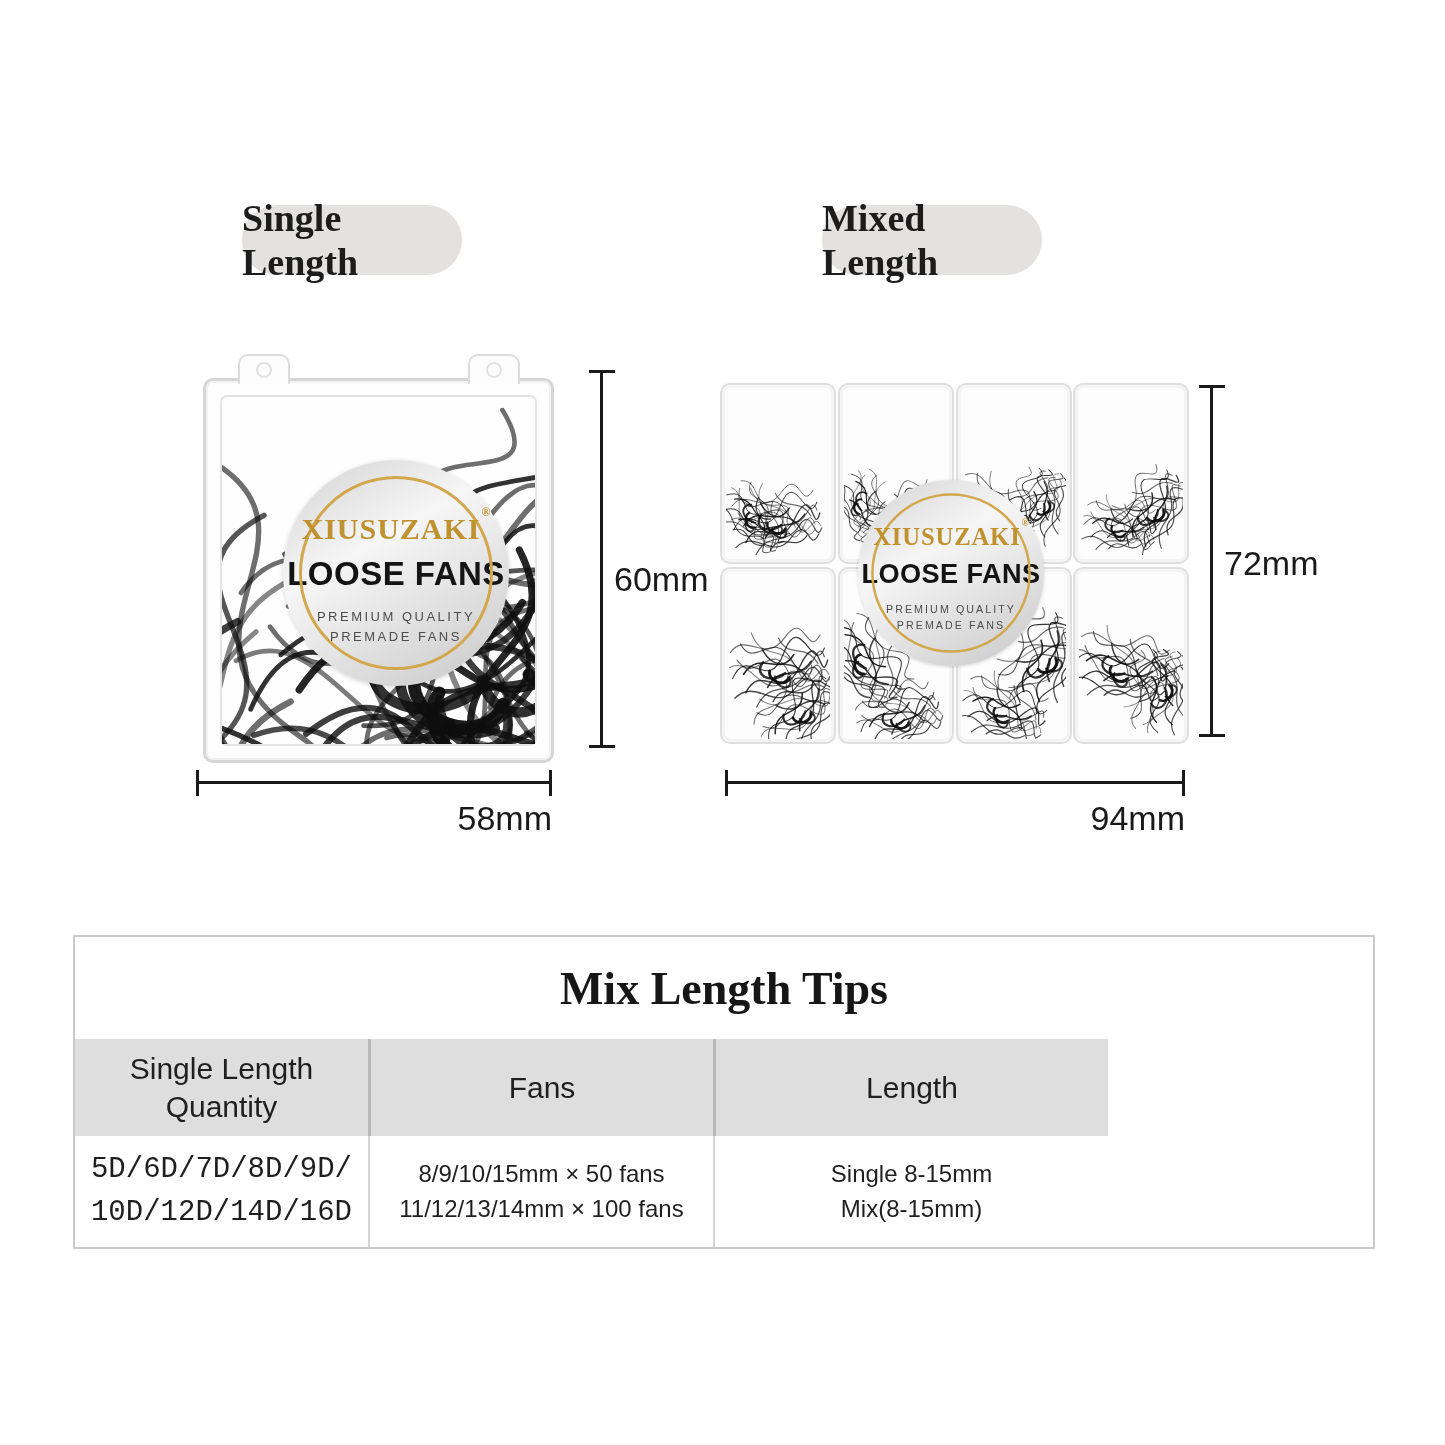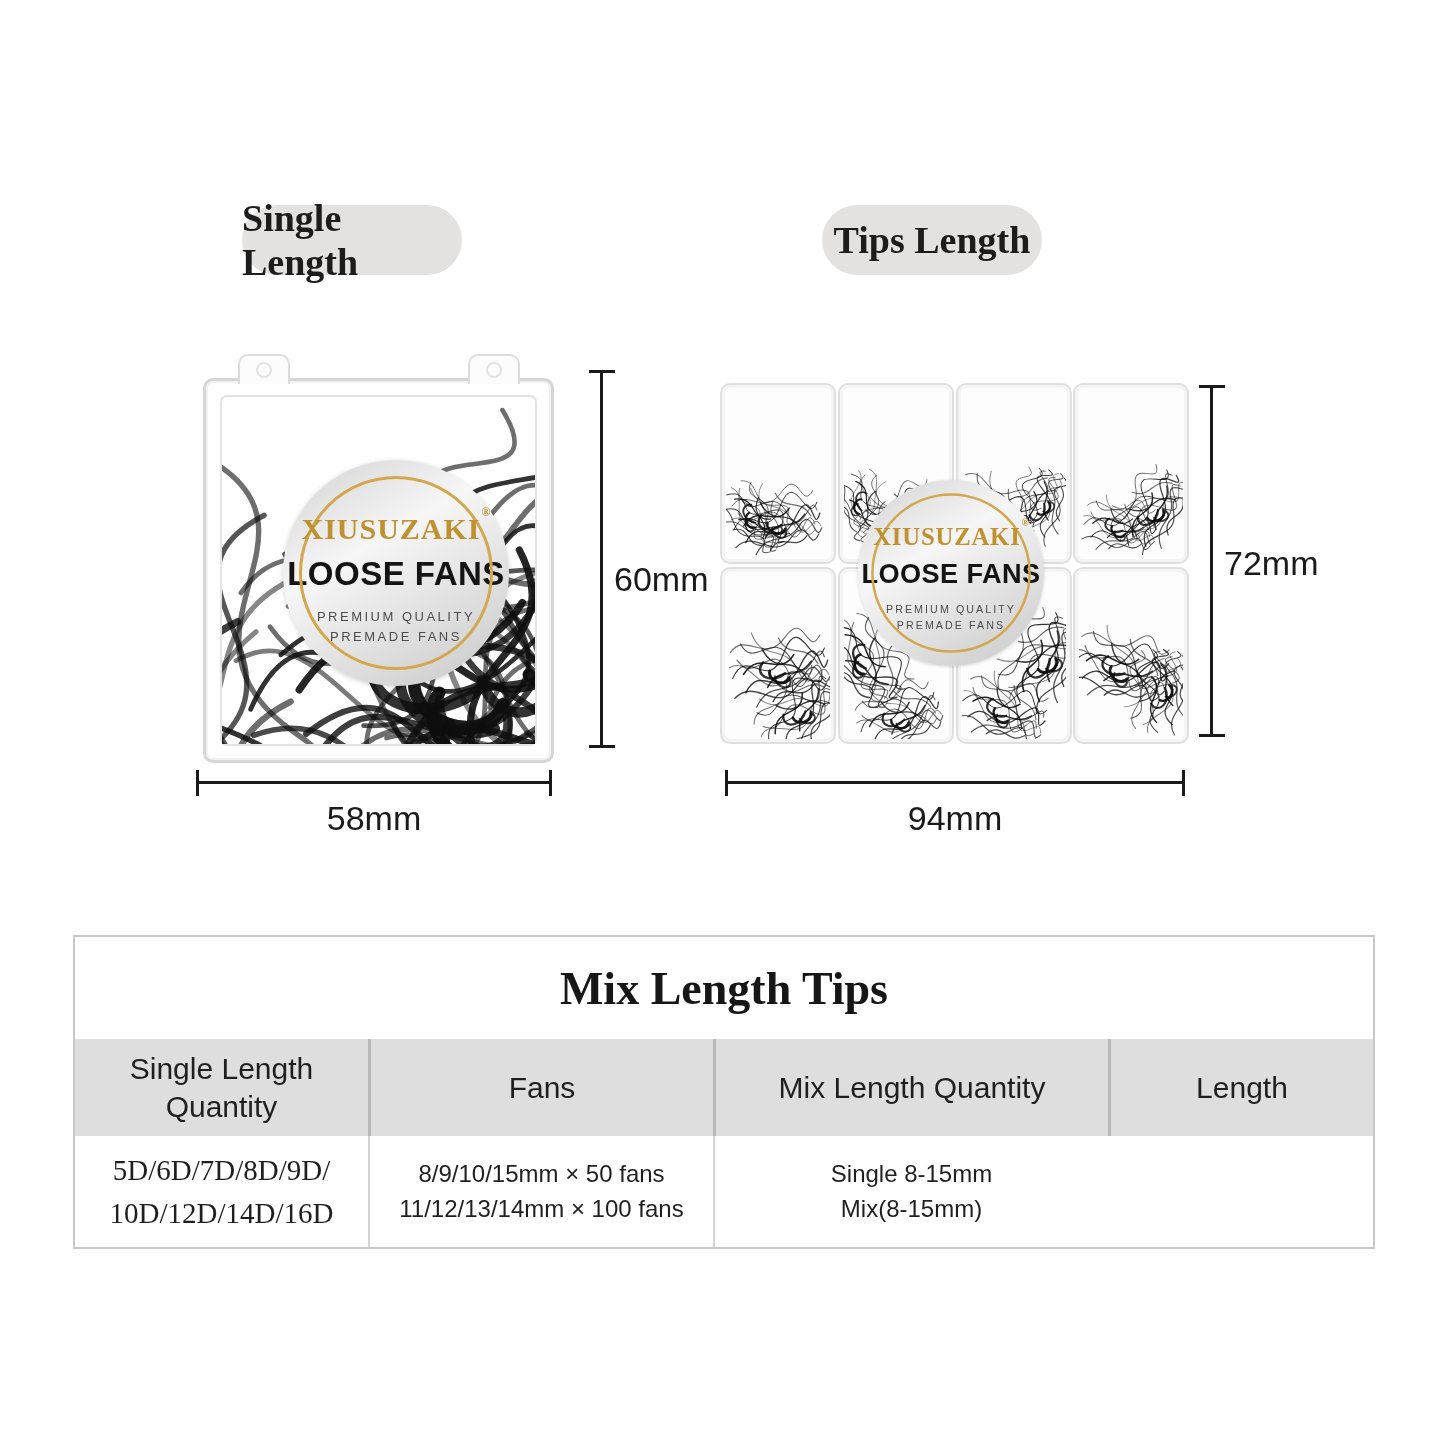--- a/index.html
+++ b/index.html
@@ -47,21 +47,21 @@
   .seal-right{left:231px;top:190px;transform:translate(-50%,-50%) scale(0.823);}
 
   
   .dim-v{position:absolute;width:3px;background:#1a1a1a;}
   .dim-v .cap{position:absolute;left:50%;transform:translateX(-50%);width:26px;height:3px;background:#1a1a1a;}
   .dim-v .cap.t{top:0;} .dim-v .cap.b{bottom:0;}
   .dim-h{position:absolute;height:3px;background:#1a1a1a;}
   .dim-h .cap{position:absolute;top:50%;transform:translateY(-50%);height:26px;width:3px;background:#1a1a1a;}
   .dim-h .cap.l{left:0;} .dim-h .cap.r{right:0;}
   .dim-label{position:absolute;font-size:34px;color:#1a1a1a;}
-  .dim-label.center{text-align:center;}
+  .dim-label.center{text-align:right;}
 
   #dim-60{left:600px;top:370px;height:378px;}
   #lbl-60{left:614px;top:560px;}
   #dim-72{left:1210px;top:385px;height:352px;}
   #lbl-72{left:1224px;top:544px;}
   #dim-58{left:196px;top:781px;width:356px;}
   #lbl-58{left:196px;width:356px;top:799px;}
   #dim-94{left:725px;top:781px;width:460px;}
   #lbl-94{left:725px;width:460px;top:799px;}
 
@@ -70,21 +70,21 @@
   .tips-title{height:102px;display:flex;align-items:center;justify-content:center;
               font-family:"Liberation Serif",serif;font-weight:700;font-size:46px;color:#161616;}
   .grid{display:grid;grid-template-columns:293px 345px 395px 265px;}
   .hcell{background:#dedede;height:97px;display:flex;align-items:center;justify-content:center;
          font-size:30px;color:#1f1f1f;text-align:center;line-height:1.25;}
   .hcell + .hcell{border-left:3px solid #b9b9b9;}
   .hcell .wrap-narrow{max-width:235px;}
   .dcell{background:#fff;height:111px;display:flex;flex-direction:column;align-items:center;justify-content:center;
          font-size:24px;color:#1f1f1f;text-align:center;line-height:1.45;}
   .dcell + .dcell{border-left:2px solid #d4d4d4;}
-  .dcell.serif{font-family:Liberation Serif, serif;font-size:29px;}
+  .dcell.serif{font-family:Liberation Mono, monospace;font-size:29px;}
   .dcell.big{font-size:34px;}
 </style>
 </head>
 <body>
 
 <svg width="0" height="0" style="position:absolute" aria-hidden="true">
   <defs>
     <symbol id="cluster" viewBox="0 0 100 100">
       <g fill="none" stroke="currentColor" stroke-linecap="round">
         <path d="M8 62C22 30 40 78 55 38S82 60 92 34" stroke-width="1" opacity=".85"></path>
@@ -105,21 +105,21 @@
         <path d="M36 47a11 8 -15 1 0 20 10" stroke-width="2.2" opacity=".85"></path>
         <path d="M47 60a8 6 45 1 0 14 4" stroke-width="2" opacity=".8"></path>
       </g>
     </symbol>
   </defs>
 </svg>
 
 <div class="canvas">
 
   <div class="badge badge-single">Single Length</div>
-  <div class="badge badge-mixed">Tips Length</div>
+  <div class="badge badge-mixed">Mixed Length</div>
 
   <div class="box-left">
     <div class="hinge hinge-l"></div>
     <div class="hinge hinge-r"></div>
     <div class="inner-frame"></div>
     <svg class="lashes" viewBox="0 0 309 343">
       <use href="#cluster" transform="translate(-10 -15) scale(1.55)"></use>
       <use href="#cluster" transform="translate(118 -20) scale(1.5) rotate(25 50 50)"></use>
       <use href="#cluster" transform="translate(210 -5) scale(1.4) rotate(-40 50 50)"></use>
       <use href="#cluster" transform="translate(-18 95) scale(1.6) rotate(70 50 50)"></use>
@@ -217,21 +217,20 @@
     </div>
   <div class="dim-label center" id="lbl-94">94mm</div>
 
   <div class="tips-table">
     <div class="tips-title">Mix Length Tips</div>
     <div class="grid">
       <div class="hcell">
         <span class="wrap-narrow">Single Length Quantity</span>
         </div>
       <div class="hcell">Fans</div>
-      <div class="hcell">Mix Length Quantity</div>
       <div class="hcell">Length</div>
     </div>
     <div class="grid">
       <div class="dcell serif">
         <span>5D/6D/7D/8D/9D/</span>
         <span>10D/12D/14D/16D</span>
         </div>
       <div class="dcell">
         <span>8/9/10/15mm × 50 fans</span>
         <span>11/12/13/14mm × 100 fans</span>

